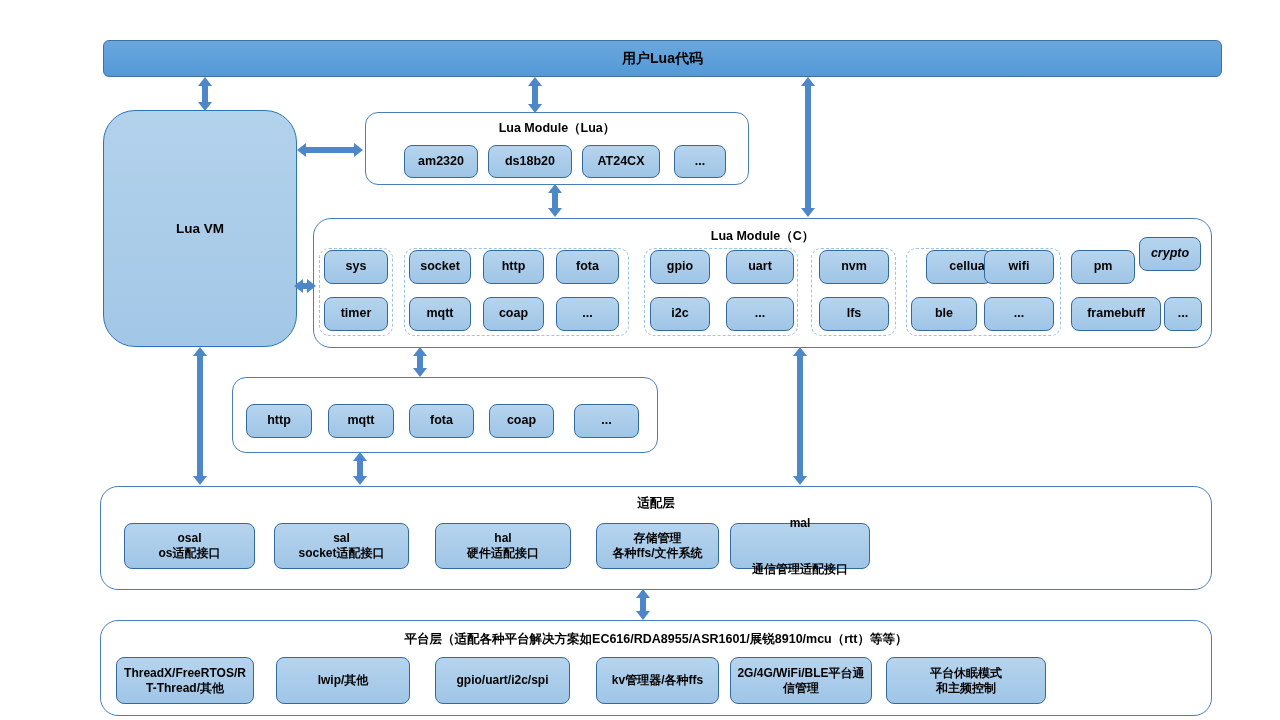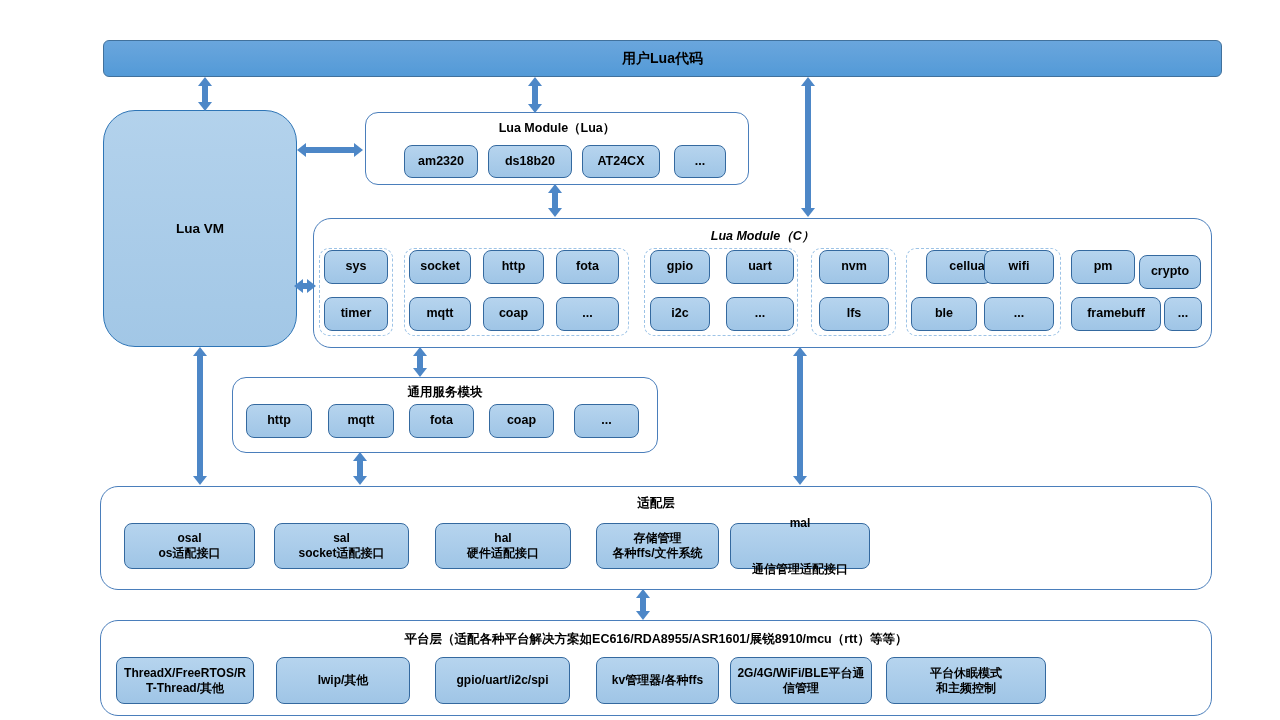--- a/index.html
+++ b/index.html
@@ -74,21 +74,21 @@
       </div>
     <div class="cell" style="left:216px;top:32px;width:78px;height:33px;">
         <span>AT24CX</span>
       </div>
     <div class="cell" style="left:308px;top:32px;width:52px;height:33px;">
         <span>...</span>
       </div>
   </div>
 
   <div class="container" style="left:298px;top:218px;width:897px;height:128px;border-radius:18px;">
-    <div class="ctitle" style="top:9px;font-style:italic;">Lua Module（C）</div>
+    <div class="ctitle" style="top:9px;">Lua Module（C）</div>
 
     <div class="dash" style="left:5px;top:29px;width:74px;height:88px;"></div>
     <div class="cell" style="left:10px;top:31px;width:64px;height:34px;">
         <span>sys</span>
       </div>
     <div class="cell" style="left:10px;top:78px;width:64px;height:34px;">
         <span>timer</span>
       </div>
 
     <div class="dash" style="left:90px;top:29px;width:225px;height:88px;"></div>
@@ -143,33 +143,32 @@
     <div class="cell" style="left:597px;top:78px;width:66px;height:34px;">
         <span>ble</span>
       </div>
     <div class="cell" style="left:670px;top:78px;width:70px;height:34px;">
         <span>...</span>
       </div>
 
     <div class="cell" style="left:757px;top:31px;width:64px;height:34px;">
         <span>pm</span>
       </div>
-    <div class="cell" style="left:825px;top:36px;width:62px;height:34px;">
+    <div class="cell" style="left:825px;top:18px;width:62px;height:34px;font-style:italic;">
         <span>crypto</span>
       </div>
     <div class="cell" style="left:757px;top:78px;width:90px;height:34px;">
         <span>framebuff</span>
       </div>
     <div class="cell" style="left:850px;top:78px;width:38px;height:34px;">
         <span>...</span>
       </div>
   </div>
 
   <div class="container" style="left:217px;top:377px;width:424px;height:74px;border-radius:14px;">
-    <div class="ctitle" style="top:6px;">通用服务模块</div>
     <div class="cell" style="left:13px;top:26px;width:66px;height:34px;">
         <span>http</span>
       </div>
     <div class="cell" style="left:95px;top:26px;width:66px;height:34px;">
         <span>mqtt</span>
       </div>
     <div class="cell" style="left:176px;top:26px;width:65px;height:34px;">
         <span>fota</span>
       </div>
     <div class="cell" style="left:256px;top:26px;width:65px;height:34px;">

